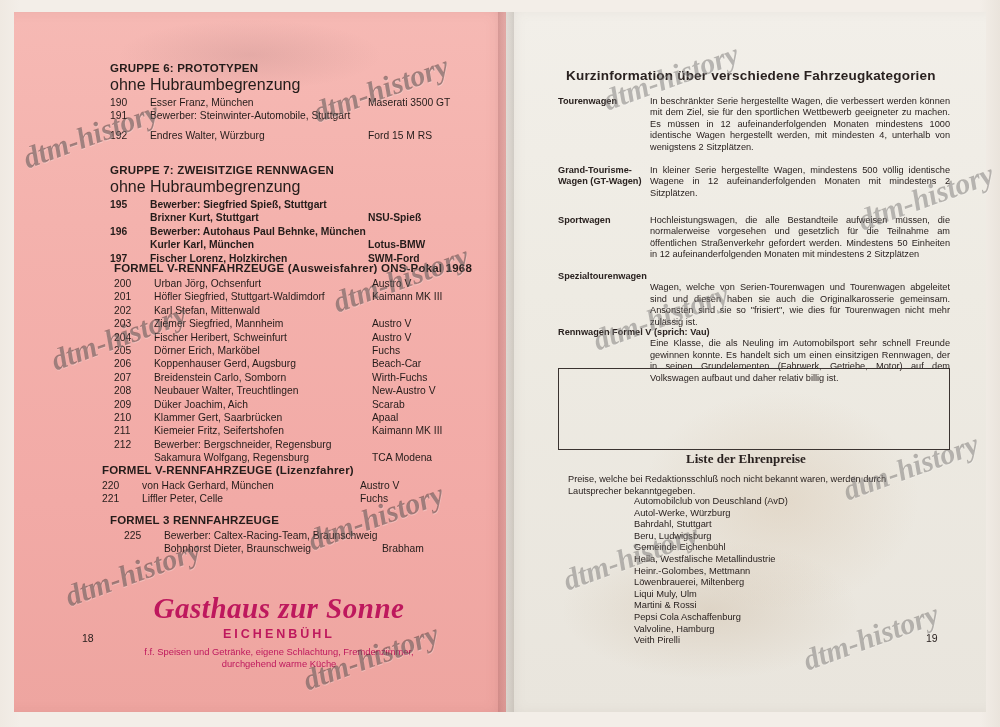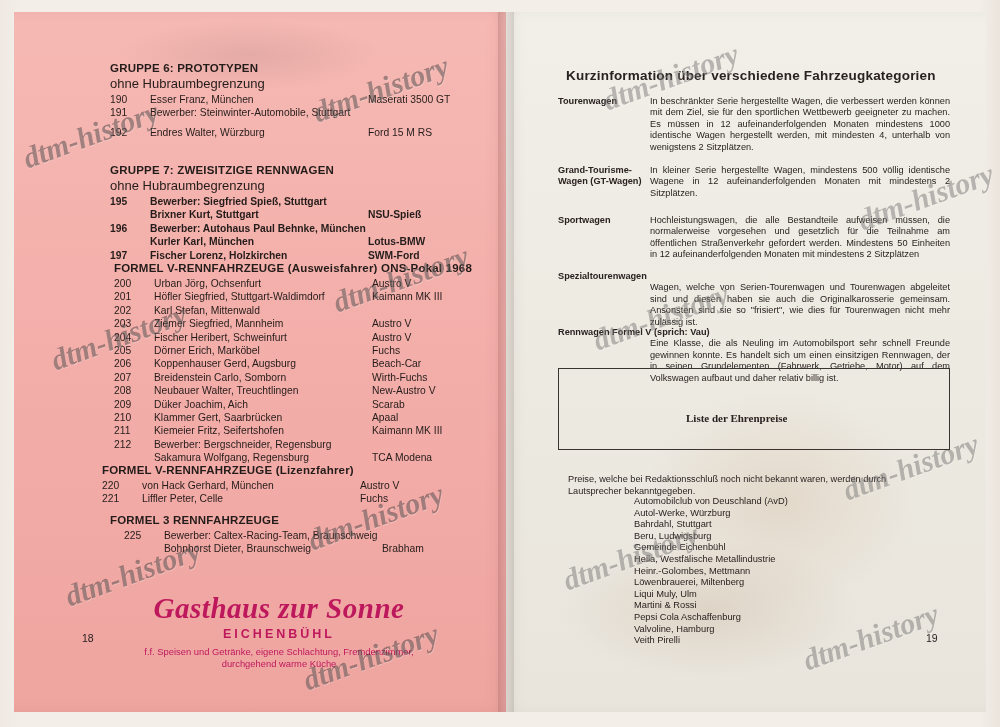--- a/index.html
+++ b/index.html
@@ -34,21 +34,21 @@
   .stain{position:absolute;border-radius:50%;pointer-events:none;}
   
   .lp{
     position:absolute;left:14px;top:12px;width:492px;height:700px;
     color:#241c1a;
   }
   .lp .block{position:absolute;}
   .grp-title{
     font-weight:bold;font-size:11.5px;letter-spacing:.2px;
   }
-  .sub{font-size:13px;}
+  .sub{font-size:16px;}
   .row{
     position:relative;height:13.4px;font-size:10.3px;white-space:nowrap;
   }
   .row .no{position:absolute;left:0;width:26px;text-align:left;}
   .row .nm{position:absolute;left:40px;}
   .row .car{position:absolute;left:258px;}
   
   .ad{
     position:absolute;left:100px;top:548px;width:330px;text-align:center;color:#be185d;margin-top:32px;
   }
@@ -69,21 +69,21 @@
     font-family:"Liberation Sans", sans-serif;letter-spacing:.2px;
   }
   .kz{position:absolute;font-size:9.2px;line-height:11.4px;}
   .kz .lbl{font-weight:bold;float:left;width:92px;}
   .kz .txt{margin-left:92px;display:block;text-align:justify;}
   .ehren-box{
     position:absolute;left:52px;top:356px;width:390px;height:80px;
     border:1px solid #3a3330;
   }
   .ehren-title{
-    position:absolute;left:180px;top:400px;font-size:11px;font-weight:bold;
+    position:absolute;left:180px;top:439px;font-size:13px;font-weight:bold;
     font-family:"Liberation Serif", serif;
   }
   .ehren-intro{position:absolute;left:62px;top:462px;width:370px;font-size:9.2px;line-height:11.5px;}
   .ehren-list{position:absolute;left:128px;top:484px;font-size:9.3px;line-height:11.6px;}
   
   .wm{
     position:absolute;
     font-family:"Liberation Serif", serif;
     font-style:italic;font-weight:bold;
     color:rgba(30,25,25,.40);

